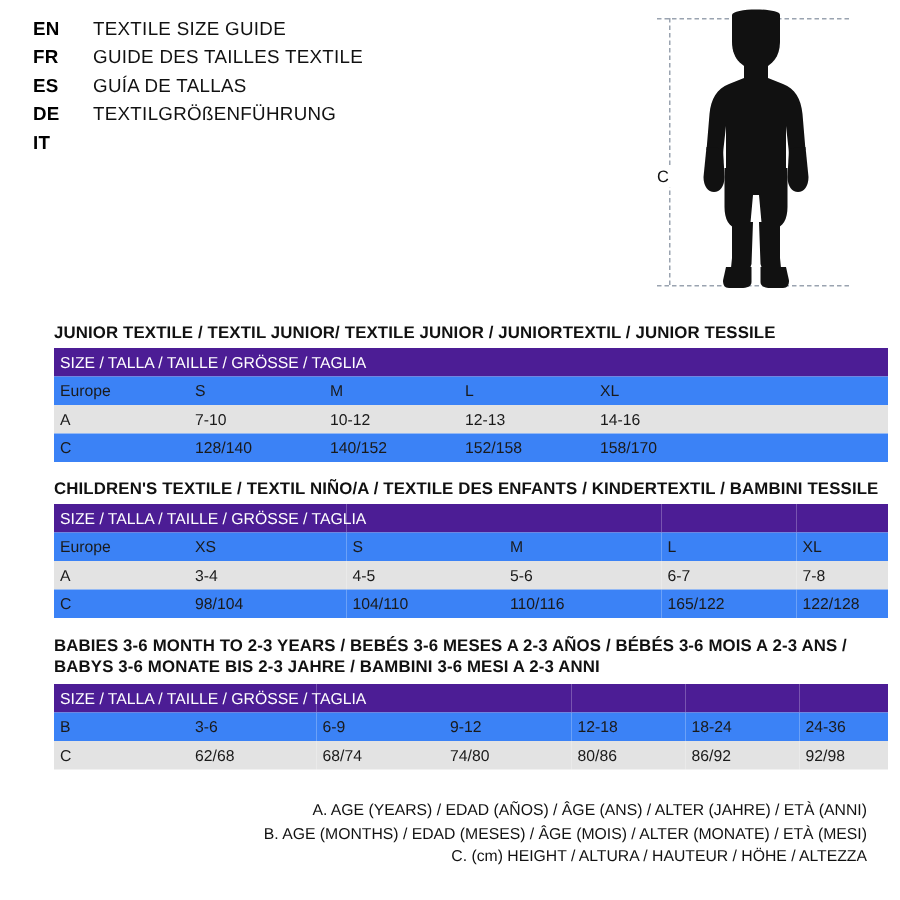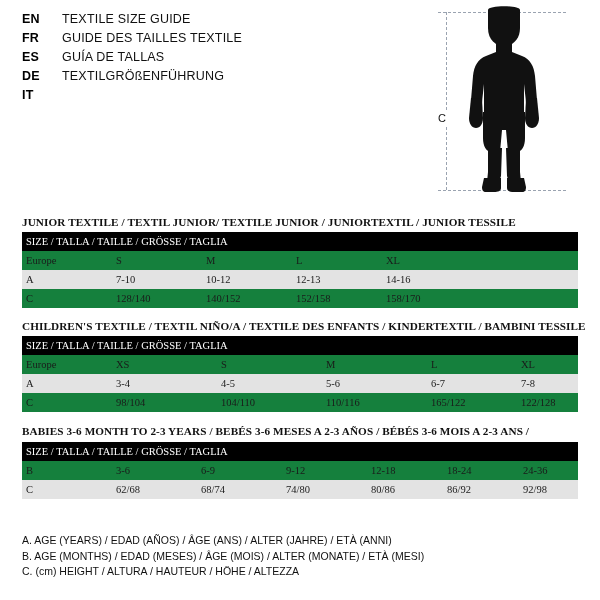--- a/index.html
+++ b/index.html
@@ -87,23 +87,22 @@
     top: 105px;
     font-size: 11px;
     color: #111;
     background: #ffffff;
     padding: 1px 2px;
   }
 
   
   .section {
     position: absolute;
-    left: 22px;
+    left: 36px;
     width: 556px;
-    font-family: Liberation Serif, serif;
   }
   .sec-title {
     font-size: 11.2px;
     font-weight: bold;
     color: #111;
     letter-spacing: 0.1px;
     margin-bottom: 4px;
     white-space: nowrap;
   }
   .sec-title-2l {
@@ -122,44 +121,45 @@
   }
   table.size-table td {
     font-size: 10.5px;
     color: #1a1a1a;
     padding: 2px 0 2px 4px;
     height: 15px;
     vertical-align: middle;
     white-space: nowrap;
   }
   tr.head-row td {
-    background: #000000;
+    background: #4c1d95;
     color: #ffffff;
     font-size: 10.5px;
     height: 15px;
   }
   tr.shade td {
     background: #e3e3e3;
   }
   tr.plain td {
-    background: #15803d;
+    background: #3b82f6;
   }
 
   
   .legend {
     position: absolute;
     left: 22px;
     top: 533px;
     width: 556px;
   }
   .legend-line {
     font-size: 10.5px;
     color: #111;
     line-height: 15.5px;
     white-space: nowrap;
+    text-align: right;
   }
 </style>
 </head>
 <body>
 
 <div class="page">
 
   <div class="header">
     <div class="hdr-row">
       <span class="hdr-lang">EN</span>
@@ -298,20 +298,21 @@
           <td>165/122</td>
           <td>122/128</td>
         </tr>
       </tbody>
     </table>
   </div>
 
   <div class="section" style="top: 424px;">
     <div class="sec-title-2l">
       <div>BABIES 3-6 MONTH TO 2-3 YEARS / BEBÉS 3-6 MESES A 2-3 AÑOS / BÉBÉS 3-6 MOIS A 2-3 ANS /</div>
+      <div>BABYS 3-6 MONATE BIS 2-3 JAHRE / BAMBINI 3-6 MESI A 2-3 ANNI</div>
     </div>
     <table class="size-table">
       <colgroup>
         <col style="width:90px">
           <col style="width:85px">
           <col style="width:85px">
           <col style="width:85px">
           <col style="width:76px">
           <col style="width:76px">
           <col style="width:59px">

